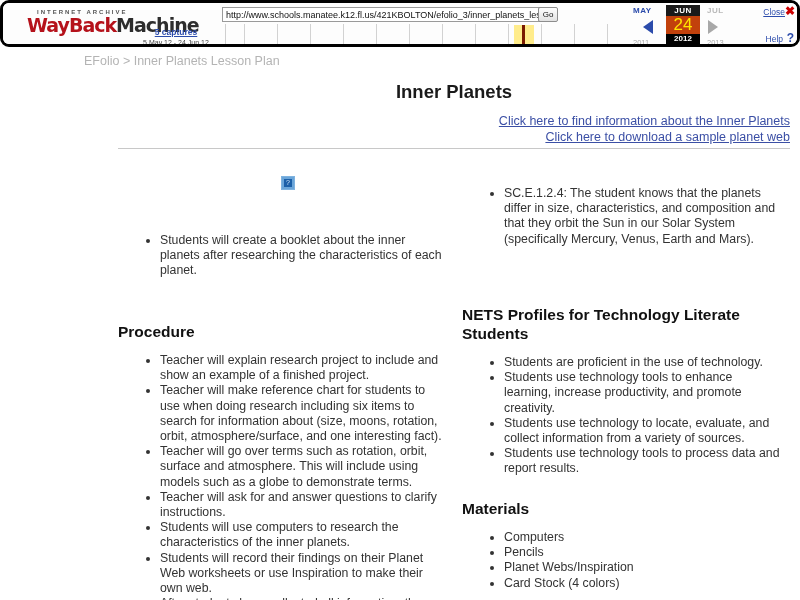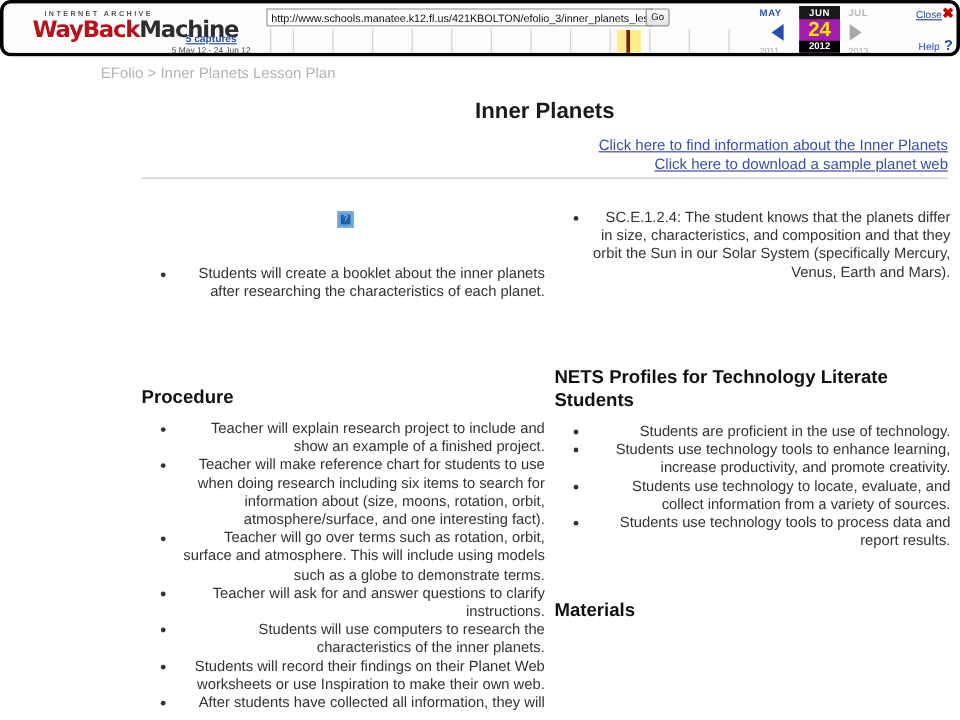--- a/index.html
+++ b/index.html
@@ -120,30 +120,30 @@
   #wb-mon-next { left: 74px; color: #b9b9b9; }
   .wb-yr {
     position: absolute; top: 33px;
     font-size: 7.5px; color: #a9a9a9;
   }
   #wb-yr-prev { left: 0px; }
   #wb-yr-next { left: 74px; }
   #wb-daybox {
     position: absolute; left: 33px; top: 0px;
     width: 34px; height: 43px;
-    background: #a21caf;
+    background: #c2410c;
     text-align: center;
   }
   #wb-daybox-mon {
     font-size: 8px; font-weight: bold; letter-spacing: .5px;
     color: #ffffff; background: #1a1a1a; line-height: 10px;
     padding-top: 1px;
   }
   #wb-daybox-day {
-    font-size: 17px; font-weight: bold; color: #ffe600;
+    font-size: 17px; font-weight: normal; color: #ffe600;
     line-height: 18px;
   }
   #wb-daybox-yr {
     font-size: 8px; font-weight: bold; color: #ffffff;
     background: #000; line-height: 10px;
   }
   #wb-arrow-left {
     position: absolute; left: 10px; top: 15px;
     width: 0; height: 0;
     border-top: 7px solid transparent;
@@ -250,23 +250,22 @@
 
   
   .col-left { position: absolute; left: 118px; width: 336px; }
   .col-right { position: absolute; left: 462px; width: 330px; }
 
   h2.sec {
     font-size: 15.5px; font-weight: bold; color: #111;
     margin: 0 0 9px 0; line-height: 19px;
   }
   ul.sec-list {
-    margin: 0; padding-left: 30px;
+    margin: 12px; padding-left: 30px;
     list-style: disc;
-    text-align: right;
   }
   ul.sec-list li {
     font-size: 12.3px; color: #333;
     line-height: 15.2px;
     margin-bottom: 0px;
   }
 
   #sec-objectives { top: 174px; }
   #sec-procedure  { top: 275px; }
   #sec-standards  { top: 127px; }
@@ -378,15 +377,21 @@
     <ul class="sec-list">
       <li>Students are proficient in the use of technology.</li>
       <li>Students use technology tools to enhance learning, increase productivity, and promote creativity.</li>
       <li>Students use technology to locate, evaluate, and collect information from a variety of sources.</li>
       <li>Students use technology tools to process data and report results.</li>
     </ul>
   </section>
 
   <section class="col-right" id="sec-materials">
     <h2 class="sec">Materials</h2>
+    <ul class="sec-list">
+      <li>Computers</li>
+      <li>Pencils</li>
+      <li>Planet Webs/Inspiration</li>
+      <li>Card Stock (4 colors)</li>
+    </ul>
   </section>
 
 </div>
 
 </body></html>

